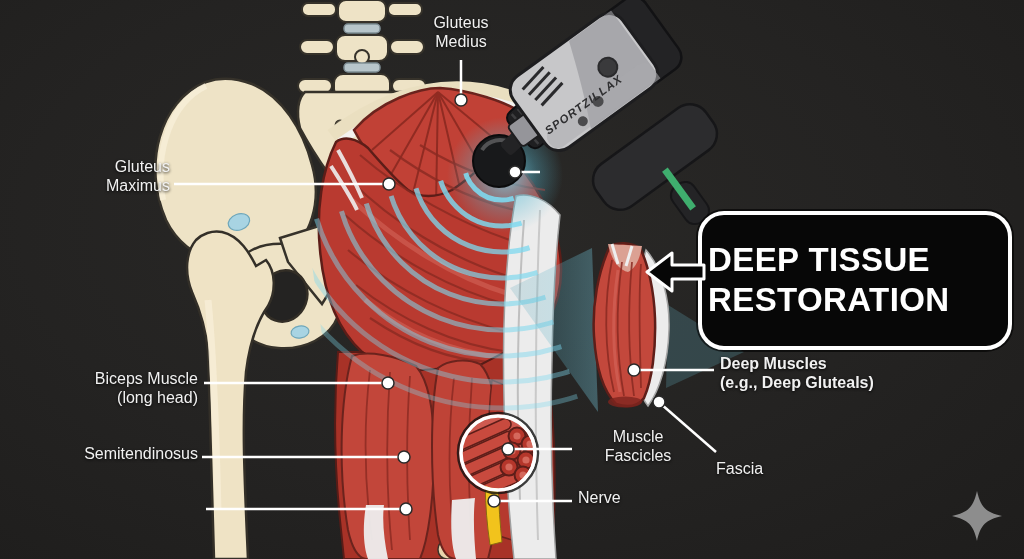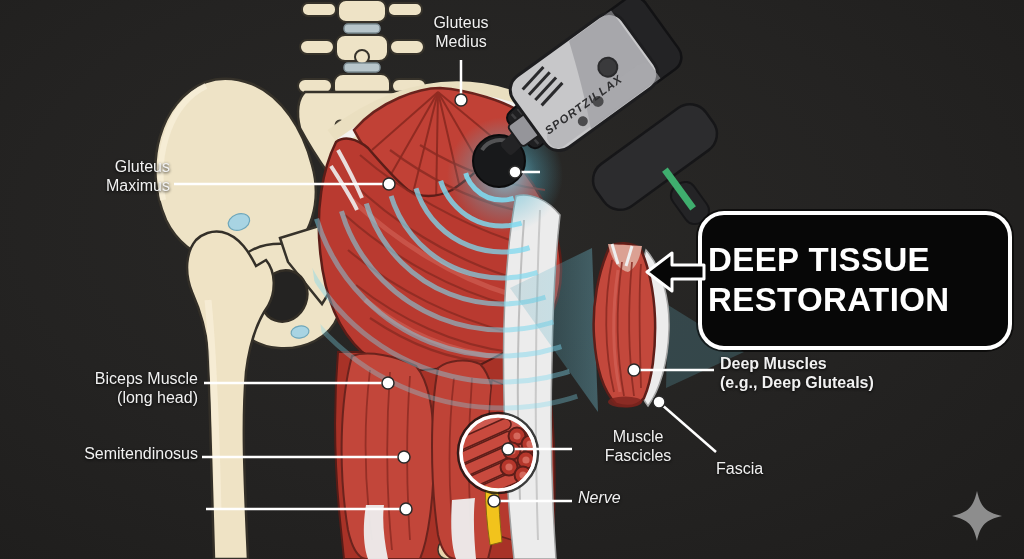--- a/index.html
+++ b/index.html
@@ -300,21 +300,21 @@
 
 <div class="lbl al-c" style="left:398px;top:14px;width:126px;">Gluteus
 Medius</div>
 <div class="lbl al-r" style="left:30px;top:158px;width:140px;">Gluteus
 Maximus</div>
 <div class="lbl al-r" style="left:20px;top:370px;width:178px;">Biceps Muscle
 (long head)</div>
 <div class="lbl al-r" style="left:20px;top:445px;width:178px;">Semitendinosus</div>
 <div class="lbl" style="left:578px;top:428px;width:120px;text-align:center;">Muscle
 Fascicles</div>
-<div class="lbl" style="left:578px;top:489px;width:100px;font-style:italic;">Nerve</div>
+<div class="lbl" style="left:578px;top:489px;width:100px;">Nerve</div>
 <div class="lbl" style="left:720px;top:355px;width:230px;font-weight:bold;">Deep Muscles
 (e.g., Deep Gluteals)</div>
 <div class="lbl" style="left:716px;top:444px;width:120px;margin-top:16px;">Fascia</div>
 
 <div id="title-box">DEEP TISSUE
 RESTORATION</div>
 <svg id="bubble-arrow" width="62" height="44" viewBox="0 0 62 44">
   <polygon points="3,22 28,3 28,15 60,15 60,29 28,29 28,41" fill="#060606" stroke="#ffffff" stroke-width="3" stroke-linejoin="round"></polygon>
 </svg>
 

